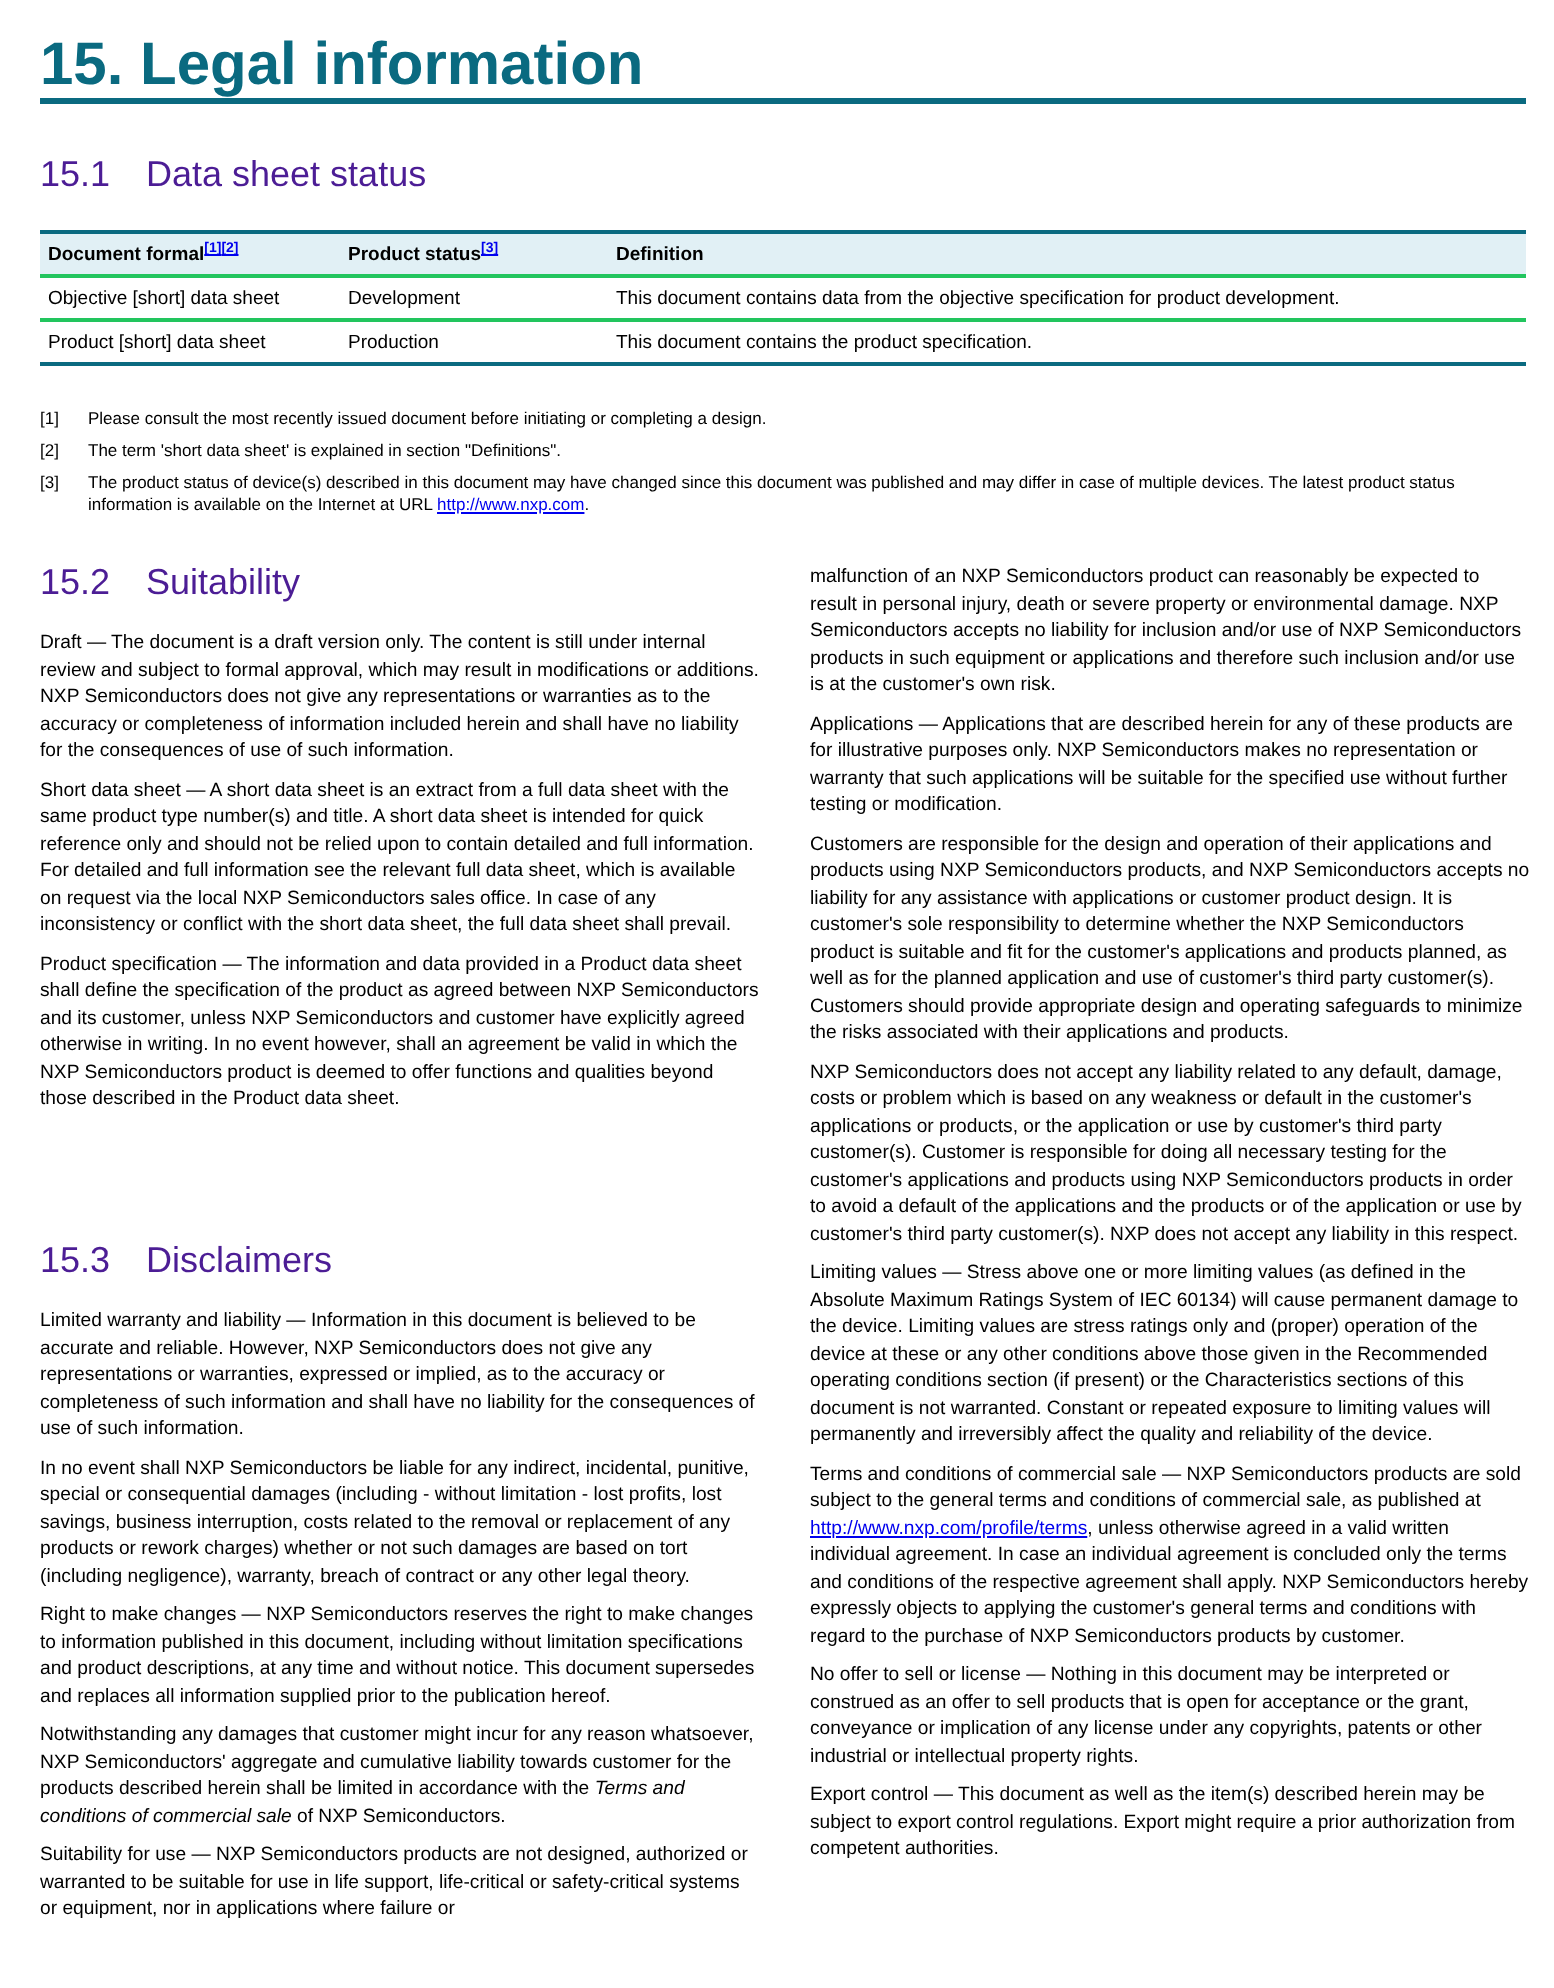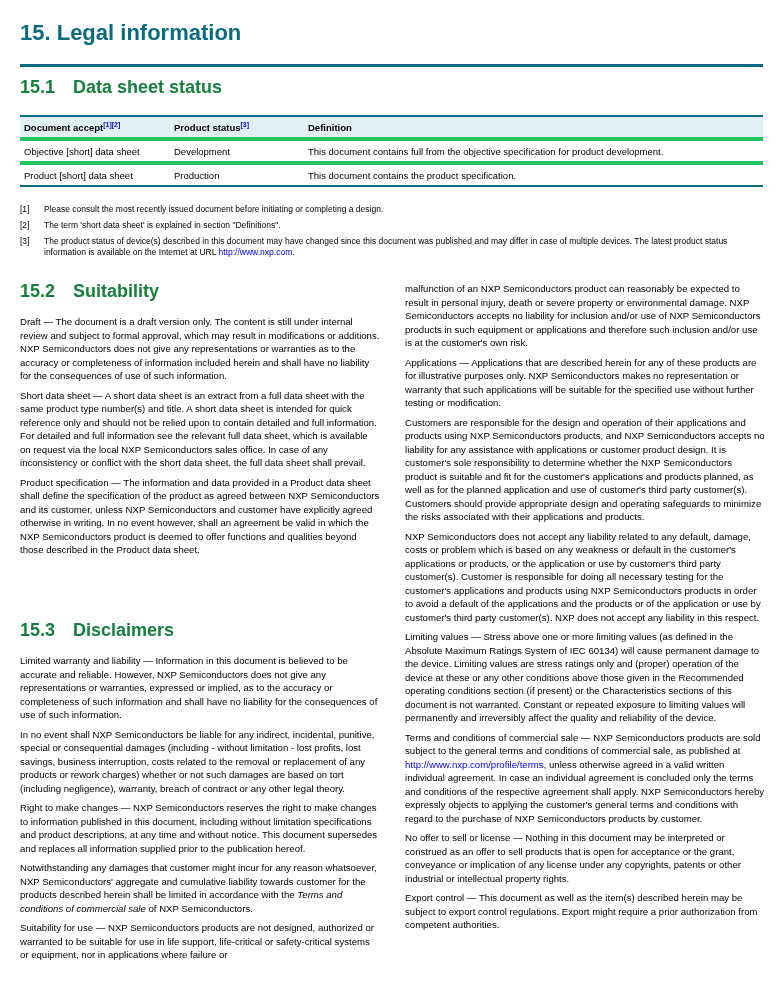--- a/index.html
+++ b/index.html
@@ -2,69 +2,69 @@
 <html><head>
   <meta charset="utf-8">
   <style>
     html, body { margin: 0; padding: 0; background: #ffffff; }
     body {
       width: 777px; height: 994px; overflow: hidden; position: relative;
       font-family: "Liberation Sans", sans-serif; color: #000;
     }
     .h1 {
       position: absolute; left: 20px; top: 20px; width: 743px;
-      font-size: 22px; font-weight: bold; color: #0a6a80;
-      border-bottom: 3px solid #0a6a80; padding-bottom: 18px; line-height: 26px;
+      font-size: 30px; font-weight: bold; color: #0a6a80;
+      border-bottom: 3px solid #0a6a80; padding-bottom: 3px; line-height: 26px;
     }
     .h2 {
-      position: absolute; font-size: 18px; font-weight: bold; color: #15803d; line-height: 22px;
+      position: absolute; font-size: 18px; font-weight: normal; color: #4c1d95; line-height: 22px;
     }
     .h2 .num { display: inline-block; width: 53px; }
     table.status {
       position: absolute; left: 20px; top: 115px; width: 743px;
       border-collapse: collapse; font-size: 9.5px;
       border-top: 2px solid #0a6a80; border-bottom: 2px solid #0a6a80;
     }
     table.status th {
       background: #e1f0f5; text-align: left; font-weight: bold; padding: 3px 4px; height: 14px;
     }
-    table.status td { padding: 3px 4px; height: 14px; border-top: 4px solid #22c55e; }
+    table.status td { padding: 3px 4px; height: 14px; border-top: 2px solid #22c55e; }
     table.status th:nth-child(1), table.status td:nth-child(1) { width: 142px; }
     table.status th:nth-child(2), table.status td:nth-child(2) { width: 126px; }
-    sup a, a.link { color: #0000ee; }
+    sup a, a.link { color: #0000ee; text-decoration: underline; }
     sup { font-size: 7px; vertical-align: 4px; }
     .notes { position: absolute; left: 20px; top: 204px; width: 743px; font-size: 8.5px; line-height: 11px; }
     .note { display: flex; margin-bottom: 5px; }
     .note .tag { width: 24px; flex: none; }
     .col { position: absolute; font-size: 9.6px; line-height: 13.5px; }
     .col p { margin: 0 0 6px 0; }
     .col b { font-weight: normal; }
   </style>
 </head>
 <body>
 
 <div class="h1">15. Legal information</div>
 
 <div class="h2" style="left:20px; top:76px;">
   <span class="num">15.1</span><span>Data sheet status</span>
 </div>
 
 <table class="status">
   <thead>
     <tr>
-      <th><span>Document accept</span><sup><a>[1]</a><a>[2]</a></sup></th>
+      <th><span>Document formal</span><sup><a>[1]</a><a>[2]</a></sup></th>
       <th><span>Product status</span><sup><a>[3]</a></sup></th>
       <th>Definition</th>
     </tr>
   </thead>
   <tbody>
     <tr>
       <td>Objective [short] data sheet</td>
       <td>Development</td>
-      <td>This document contains full from the objective specification for product development.</td>
+      <td>This document contains data from the objective specification for product development.</td>
     </tr>
     <tr>
       <td>Product [short] data sheet</td>
       <td>Production</td>
       <td>This document contains the product specification.</td>
     </tr>
   </tbody>
 </table>
 
 <div class="notes">

